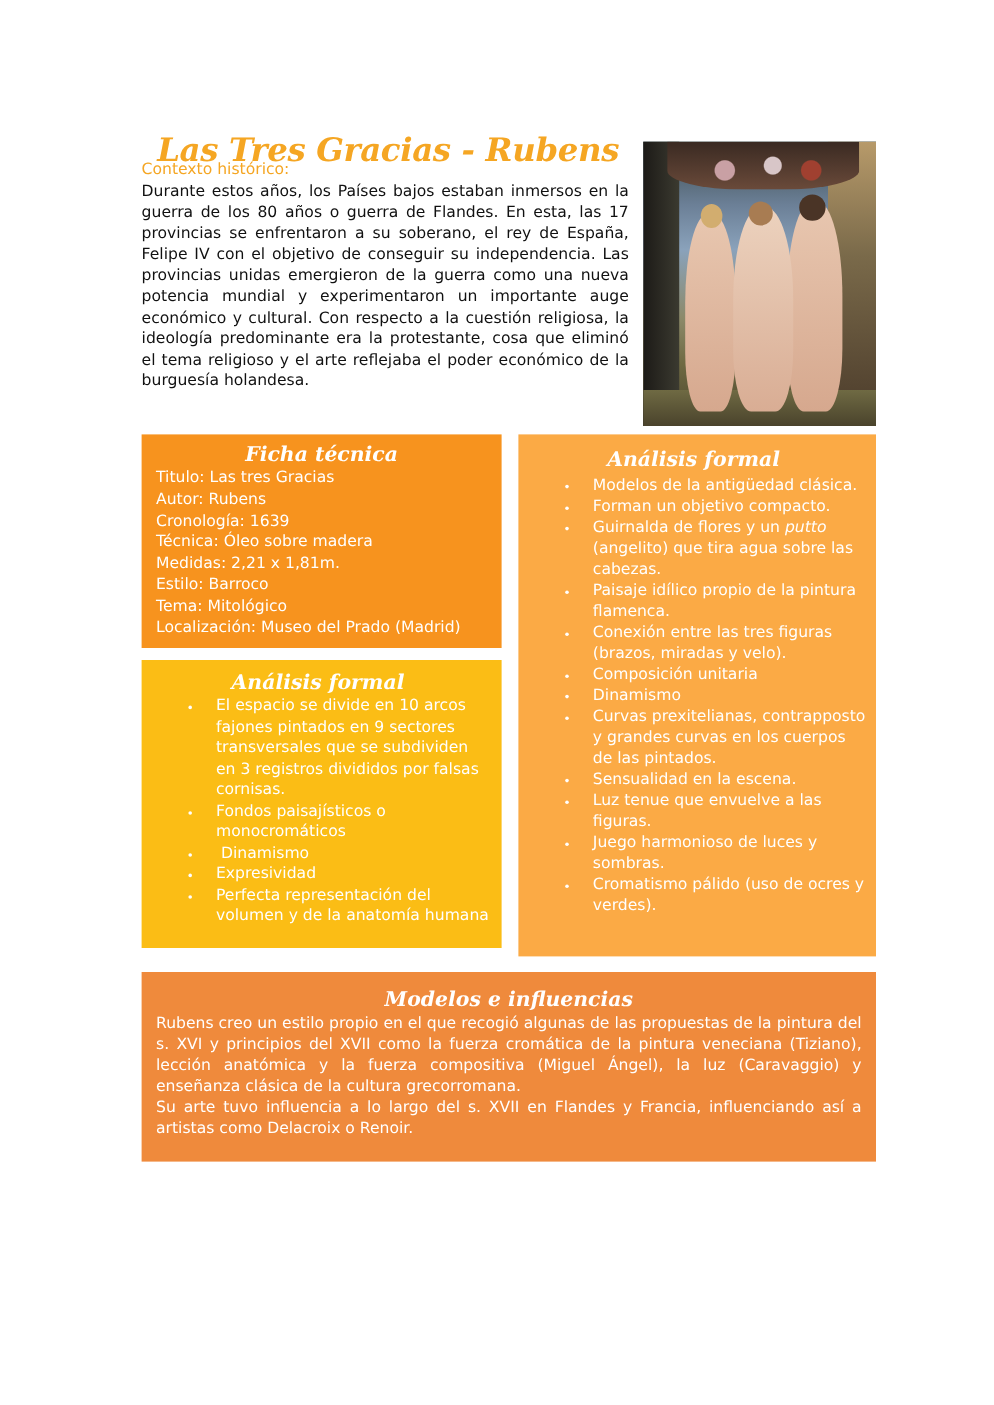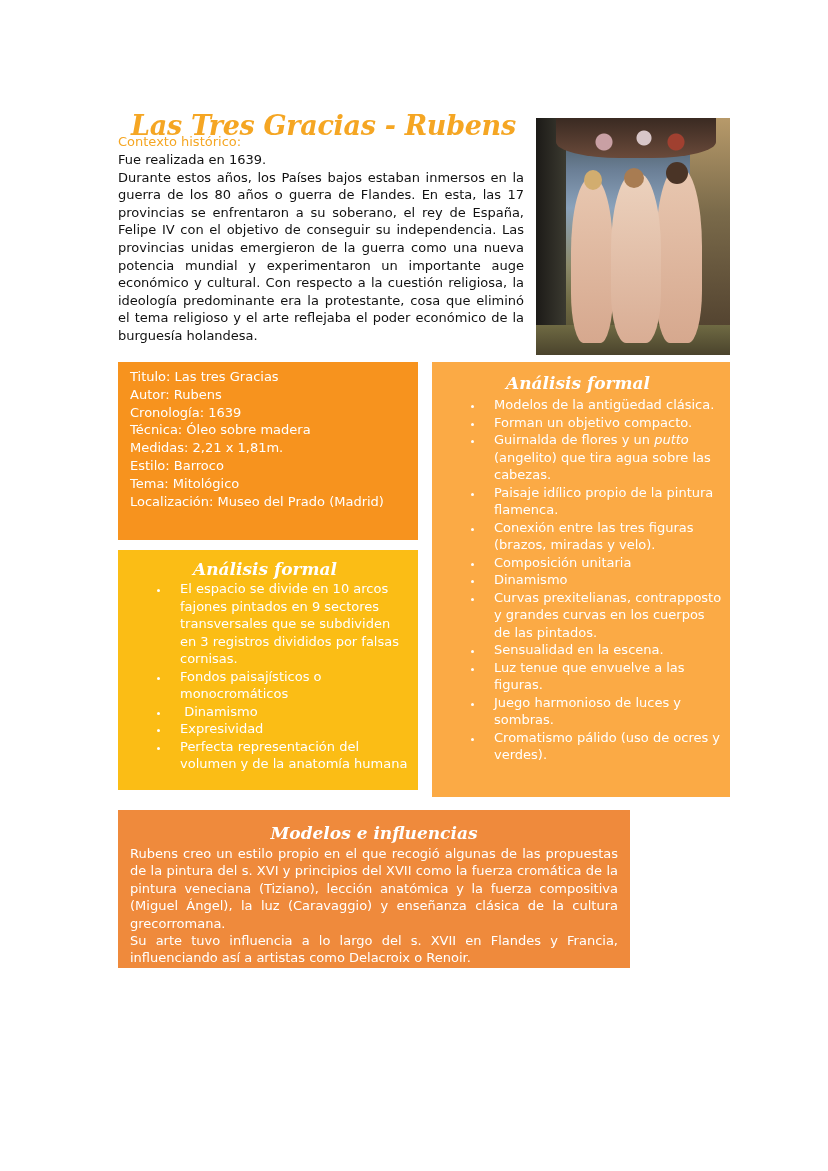--- a/index.html
+++ b/index.html
@@ -33,50 +33,50 @@
   .ficha { left: 118px; top: 362px; width: 300px; height: 178px; background: #f7931e; padding: 6px 12px 0 12px; }
   .ficha .row { line-height: 17.8px; }
 
   .analisis-left { left: 118px; top: 550px; width: 300px; height: 240px; background: #fbbd15; padding: 8px 8px 0 2px; }
   .analisis-left ul { padding-left: 50px; }
 
   .analisis-right { left: 432px; top: 362px; width: 298px; height: 435px; background: #fbaa45; padding: 10px 8px 0 2px; }
   .analisis-right ul { padding-left: 50px; }
   .analisis-right h2 { margin-bottom: 2px; }
 
-  .modelos { left: 118px; top: 810px; width: 512px; height: 158px; background: #ef8a3c; padding: 12px 12px 0 12px; }
+  .modelos { left: 118px; top: 810px; width: 612px; height: 158px; background: #ef8a3c; padding: 12px 12px 0 12px; }
   .modelos p { margin: 0; text-align: justify; line-height: 17.4px; }
   .modelos h2 { margin-bottom: 1px; }
   em { font-style: italic; }
 </style>
 </head>
 <body>
 
 <h1 class="title">Las Tres Gracias - Rubens</h1>
 <div class="subtitle">Contexto histórico:</div>
 
 <div class="intro">
-  <p>Fue realizada en 1639.</p>
   <p>Durante estos años, los Países bajos estaban inmersos en la guerra de los 80 años o guerra de Flandes. En esta, las 17 provincias se enfrentaron a su soberano, el rey de España, Felipe IV con el objetivo de conseguir su independencia. Las provincias unidas emergieron de la guerra como una nueva potencia mundial y experimentaron un importante auge económico y cultural. Con respecto a la cuestión religiosa, la ideología predominante era la protestante, cosa que eliminó el tema religioso y el arte reflejaba el poder económico de la burguesía holandesa.</p>
 </div>
 
 <div class="painting" title="Las Tres Gracias de Rubens">
   <div class="tree"></div>
   <div class="fountain"></div>
   <div class="garland"></div>
   <div class="ground"></div>
   <div class="fig f1"></div>
   <div class="fig f3"></div>
   <div class="fig f2"></div>
   <div class="h h1"></div>
   <div class="h h2"></div>
   <div class="h h3"></div>
 </div>
 
 <div class="box ficha">
+  <h2>Ficha técnica</h2>
   <div class="row">Titulo: Las tres Gracias</div>
   <div class="row">Autor: Rubens</div>
   <div class="row">Cronología: 1639</div>
   <div class="row">Técnica: Óleo sobre madera</div>
   <div class="row">Medidas: 2,21 x 1,81m.</div>
   <div class="row">Estilo: Barroco</div>
   <div class="row">Tema: Mitológico</div>
   <div class="row">Localización: Museo del Prado (Madrid)</div>
 </div>
 

